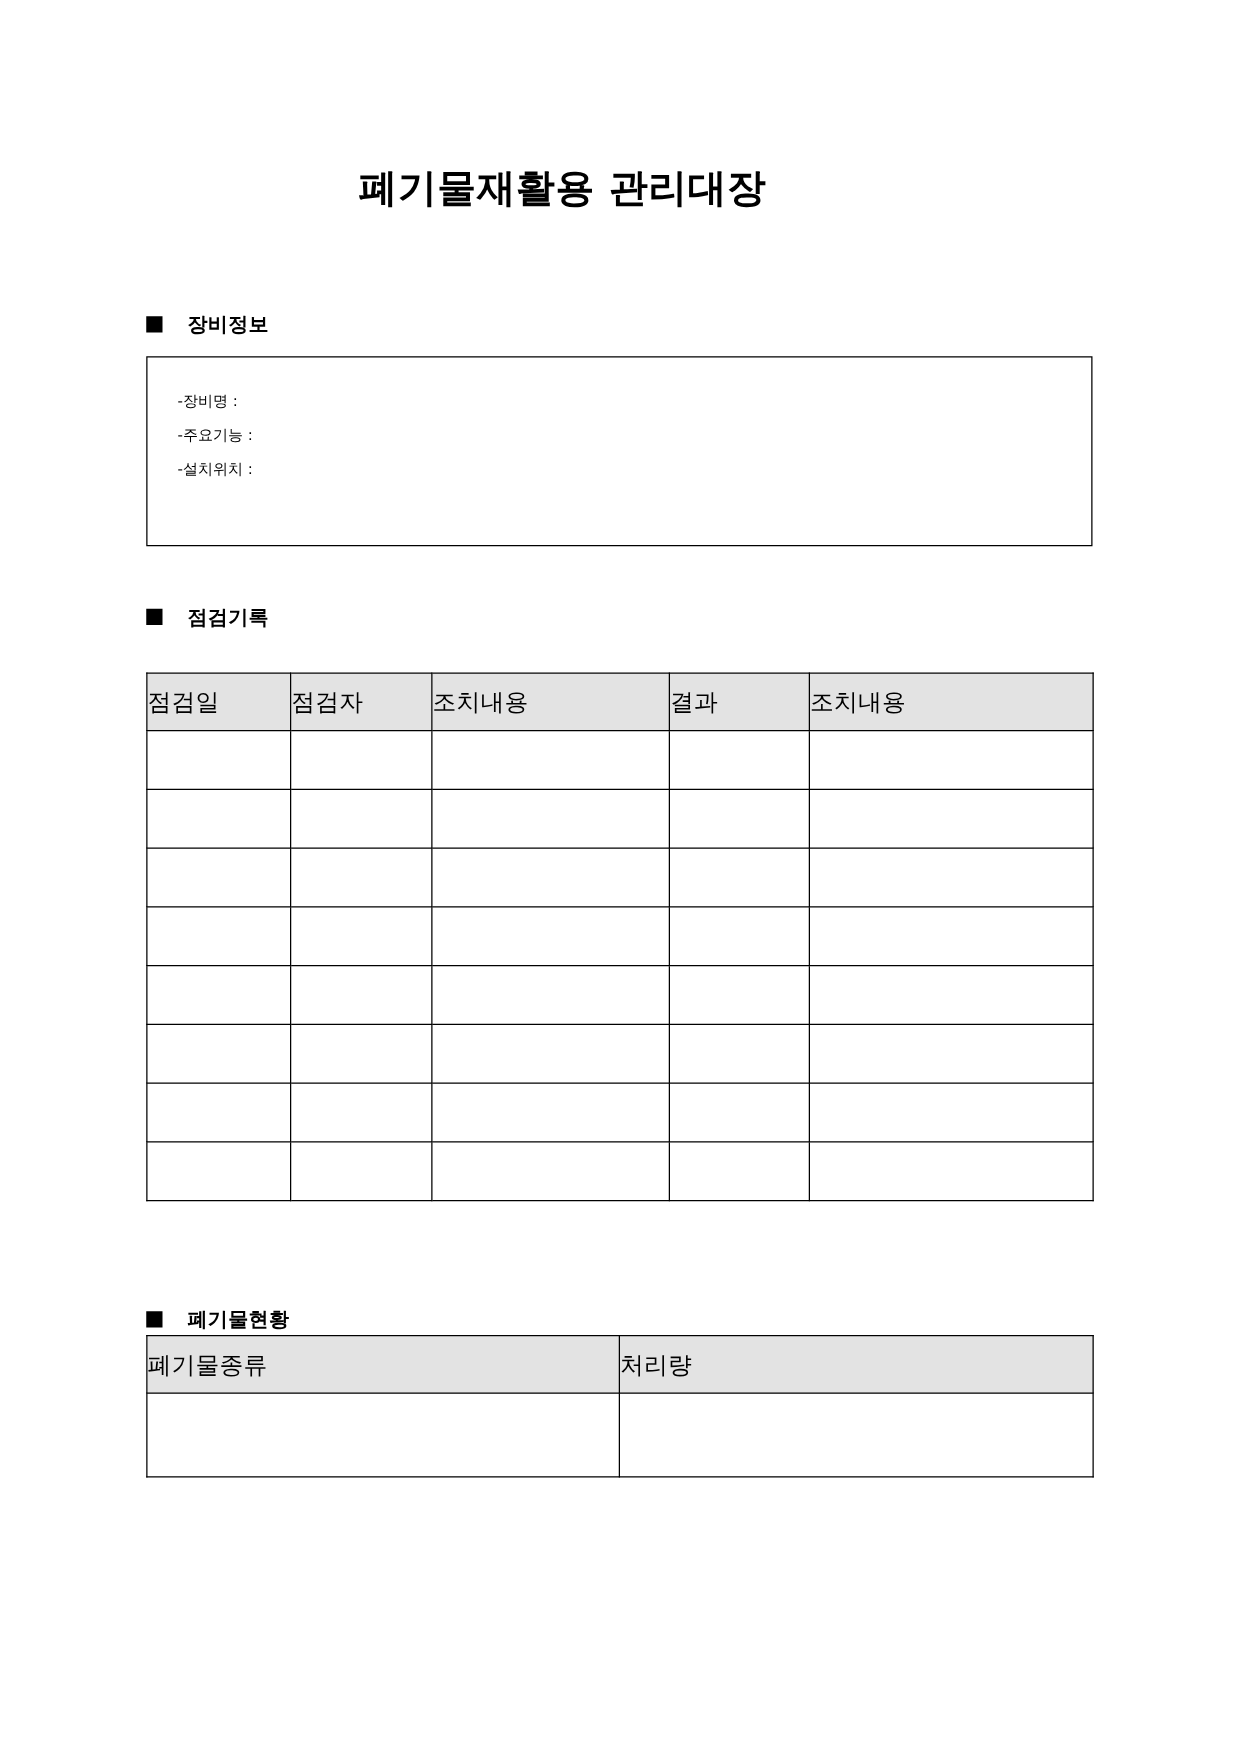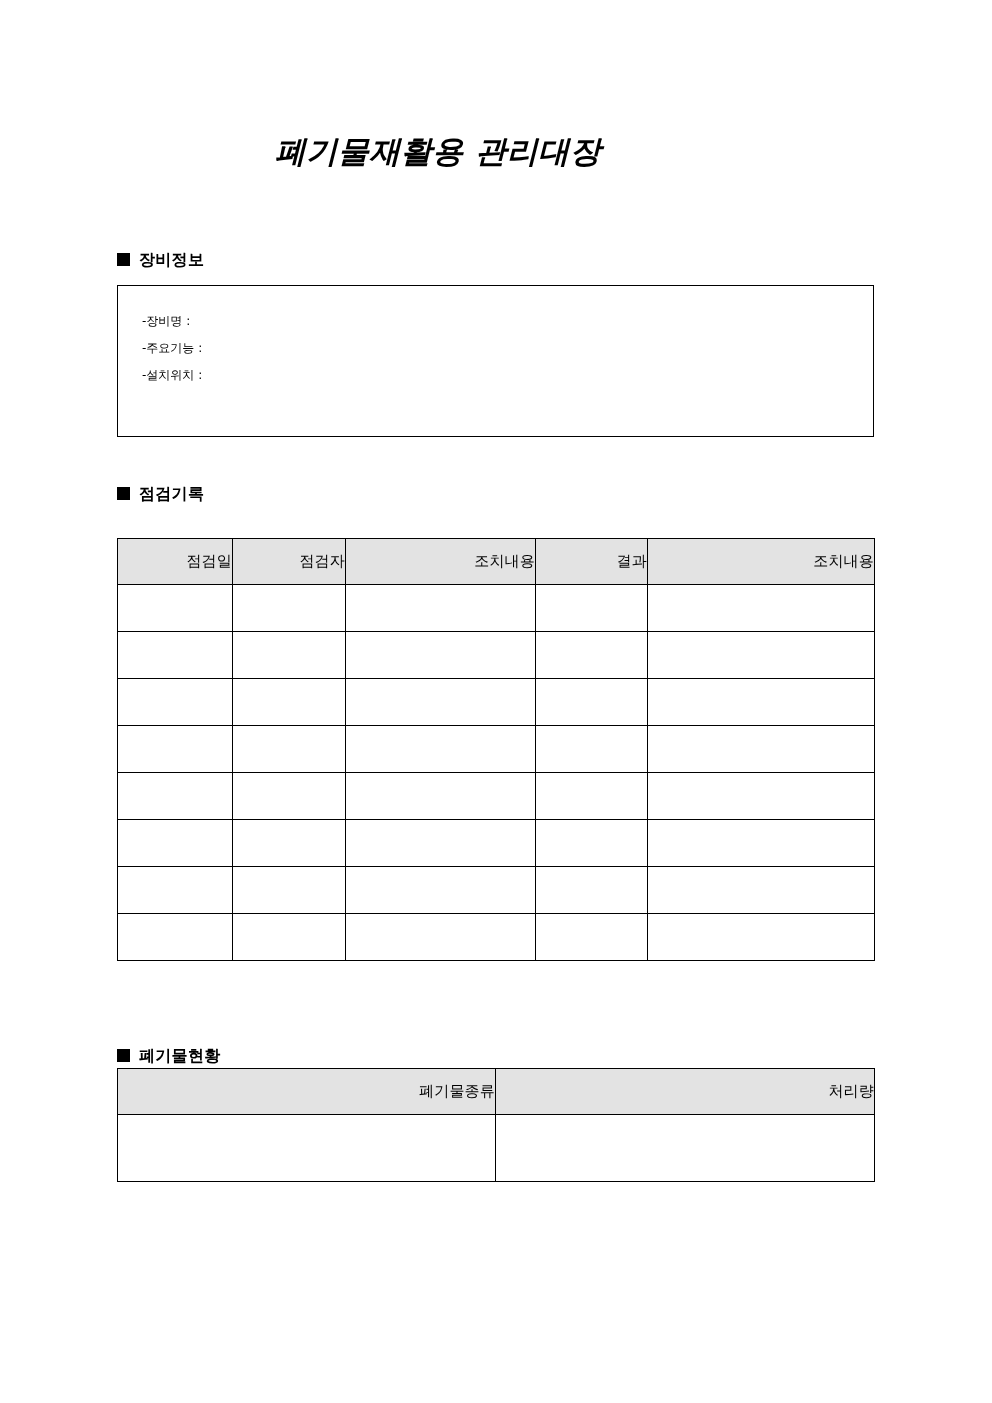--- a/index.html
+++ b/index.html
@@ -23,28 +23,27 @@
     left: 0;
     width: 992px;
     height: 1403px;
     box-sizing: border-box;
   }
 
   
   .doc-title {
     position: absolute;
     top: 133px;
-    left: 0;
+    left: 12px;
     width: 876px;
     text-align: center;
     font-size: 31px;
     font-weight: bold;
     letter-spacing: 0.5px;
     line-height: 1.2;
-    font-style: italic;
   }
 
   
   .section-heading {
     position: absolute;
     left: 117px;
     display: flex;
     align-items: center;
     gap: 9px;
     font-size: 16px;
@@ -53,20 +52,21 @@
   }
   .bullet-square {
     display: inline-block;
     width: 13px;
     height: 13px;
     background: #000000;
     flex: none;
   }
   .section-label {
     letter-spacing: 0.3px;
+    margin-left: 11px;
   }
 
   #heading-equipment { top: 250px; }
   #heading-inspection { top: 484px; }
   #heading-waste { top: 1046px; }
 
   
   .info-box {
     position: absolute;
     left: 117px;
@@ -93,24 +93,24 @@
     background: #ffffff;
   }
   .grid-table th,
   .grid-table td {
     border: 1px solid #000000;
     padding: 0;
     margin: 0;
   }
   .grid-table th {
     background: #e3e3e3;
-    font-size: 15px;
+    font-size: 19px;
     font-weight: normal;
     height: 45px;
-    text-align: right;
+    text-align: left;
     vertical-align: middle;
     letter-spacing: 0.2px;
   }
   .grid-table td {
     background: #ffffff;
   }
 
   #inspection-table { top: 538px; }
   #inspection-table td { height: 46px; }
   #inspection-table col.c-date  { width: 115px; }

